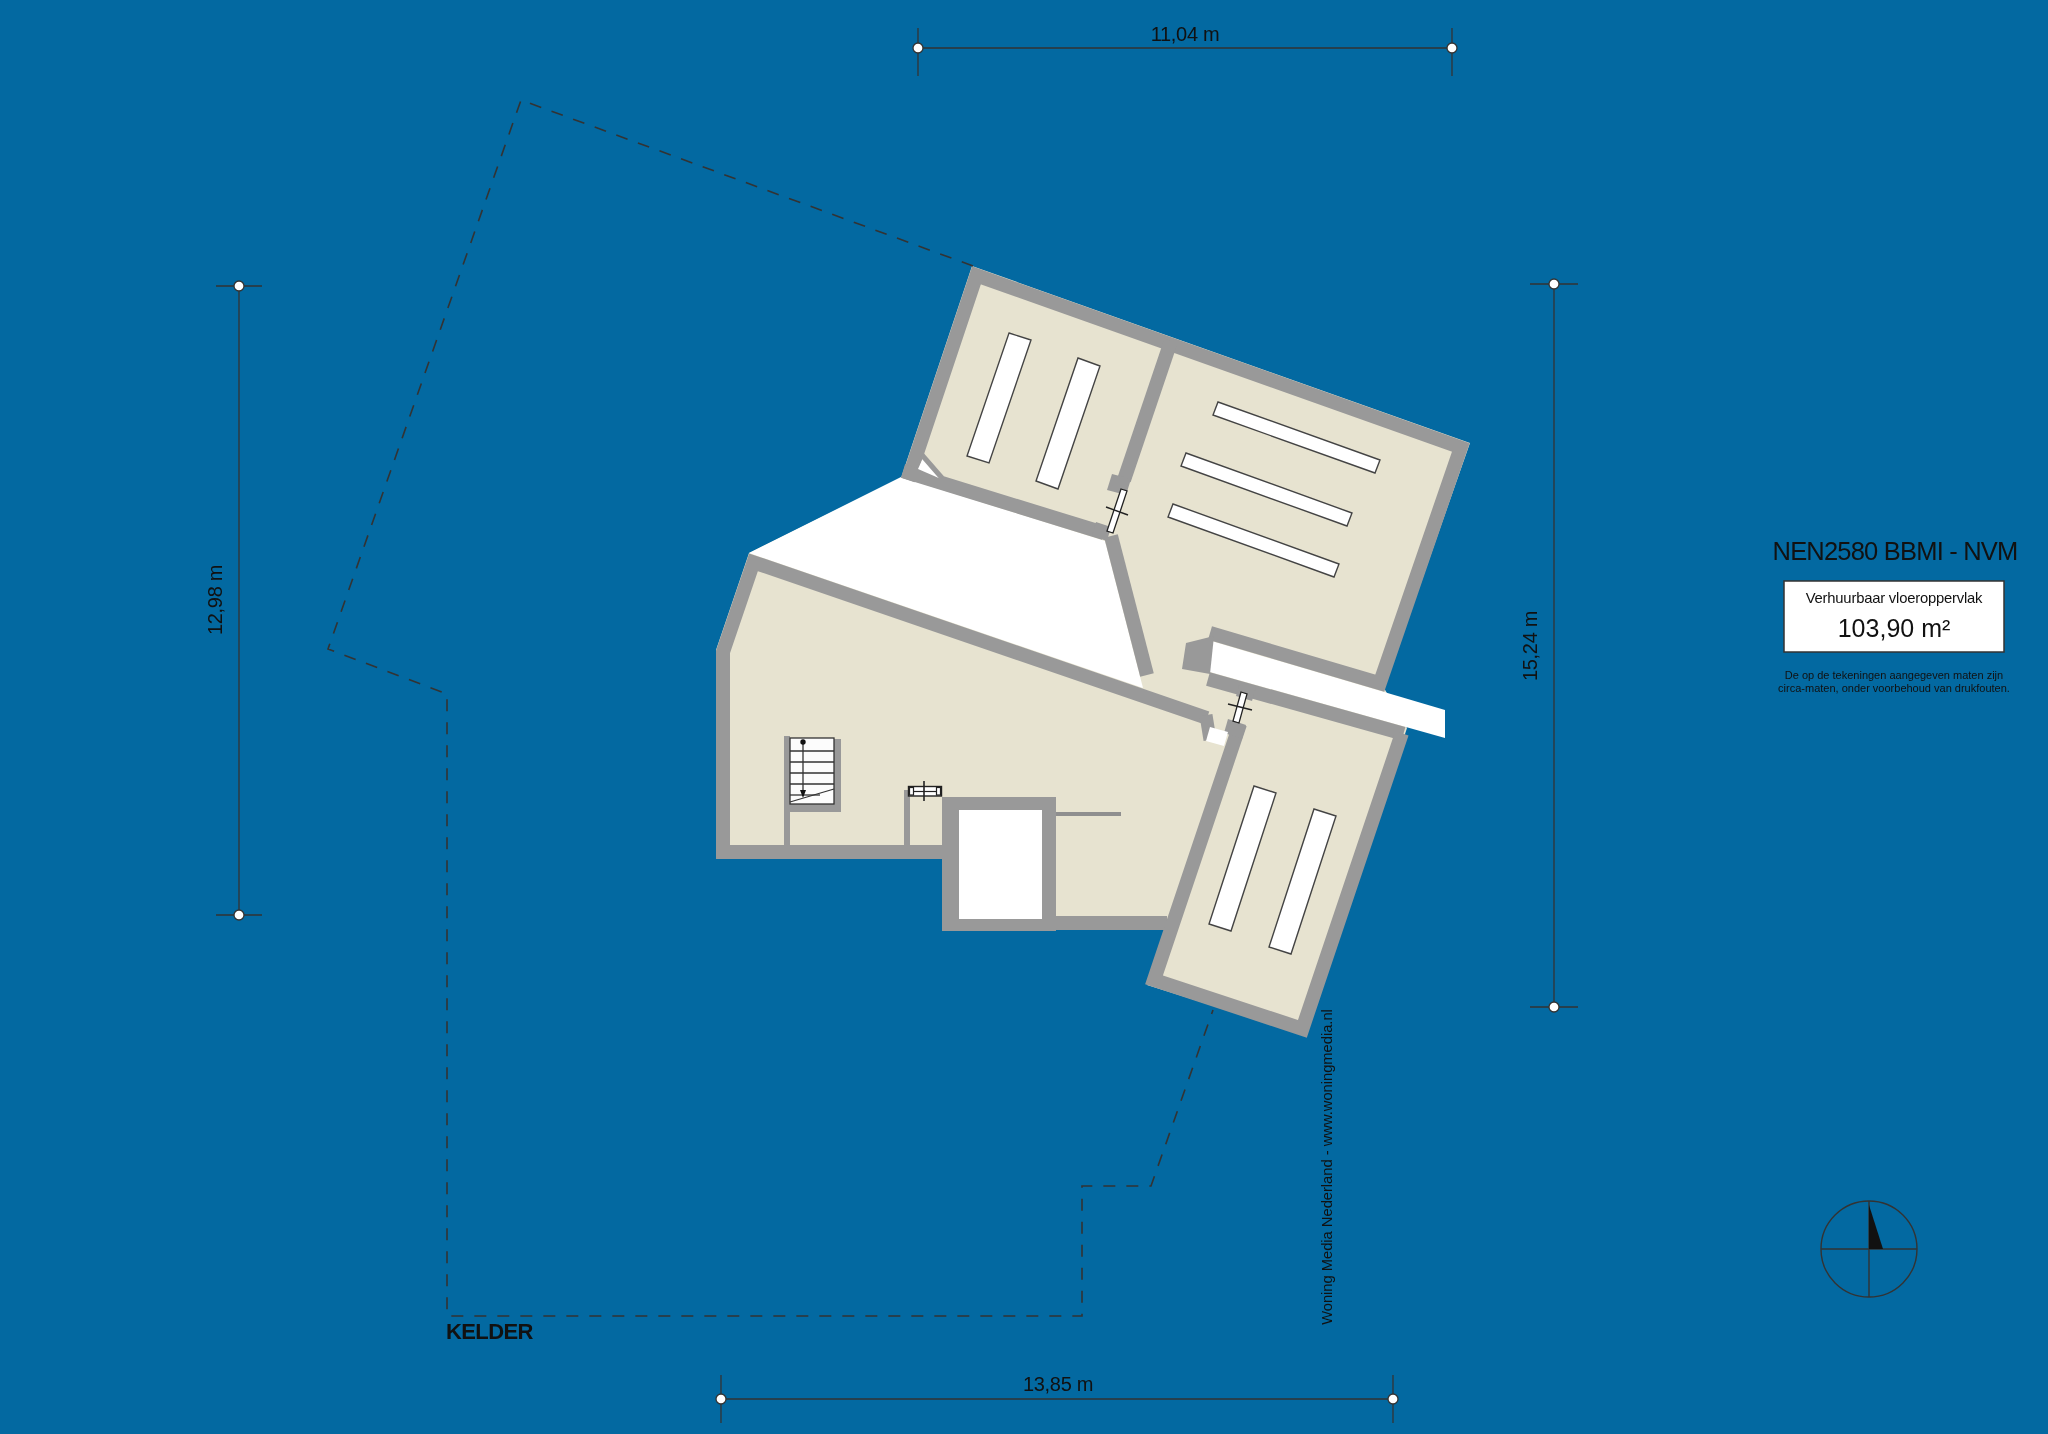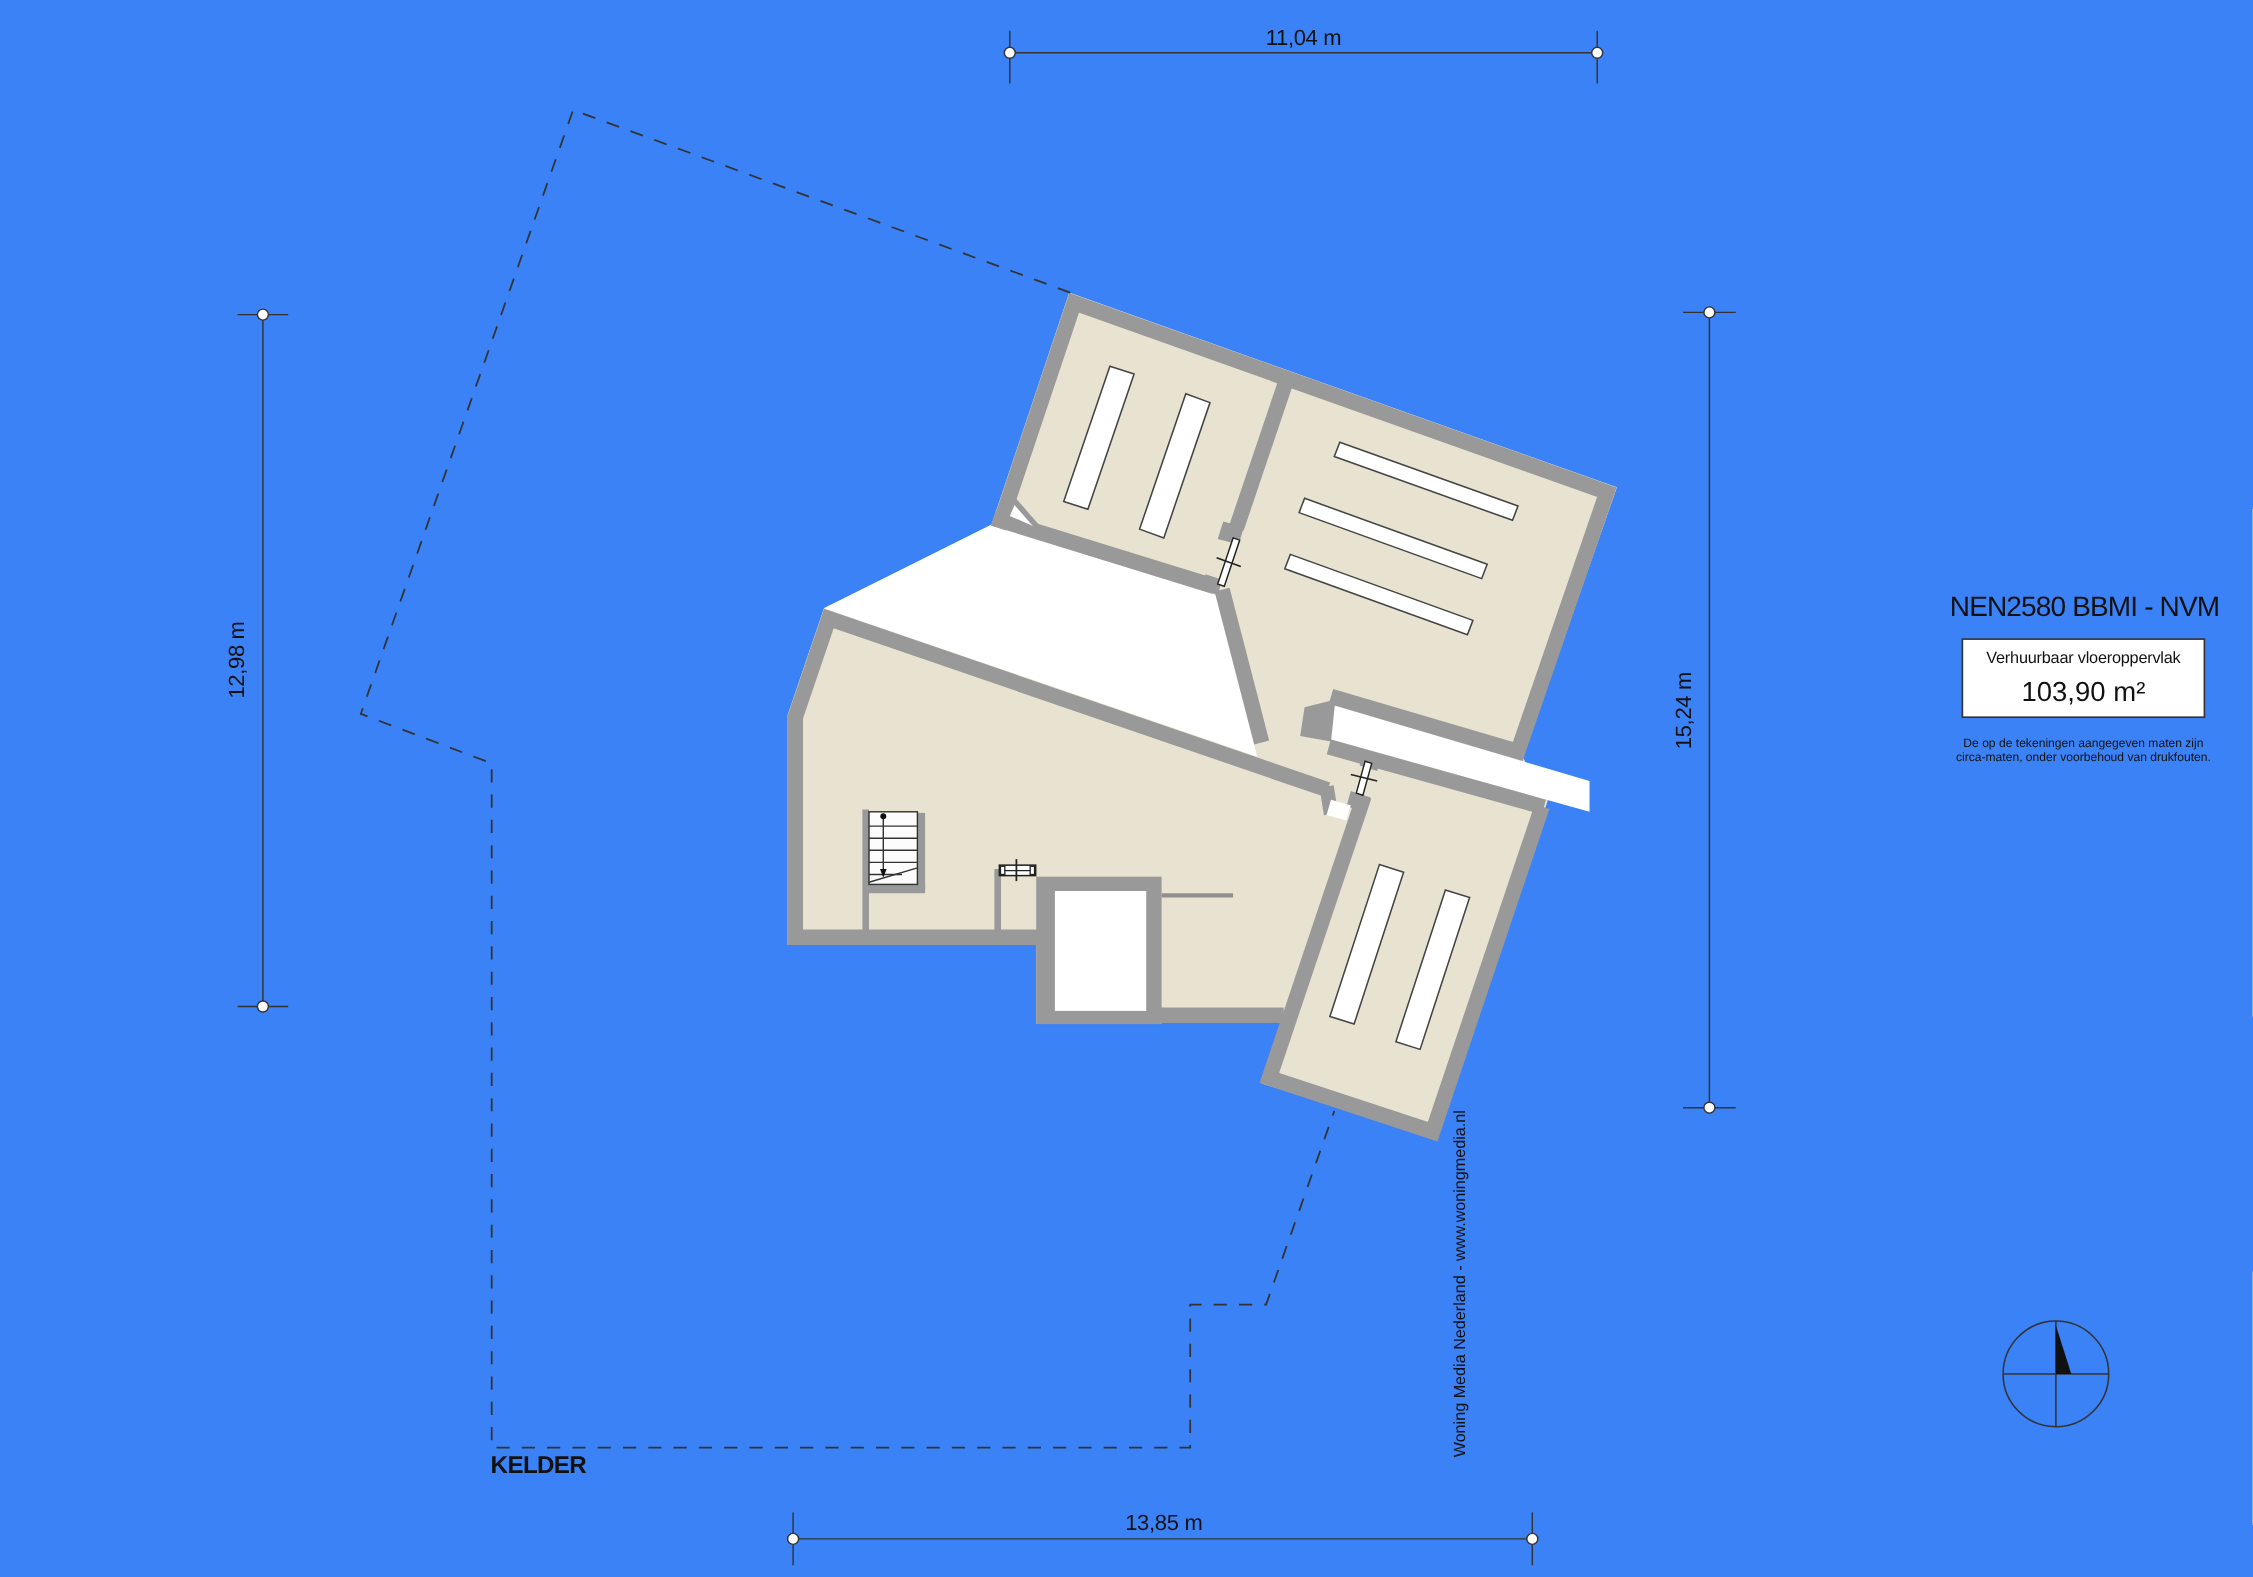--- a/index.html
+++ b/index.html
@@ -1,16 +1,16 @@
 <!DOCTYPE html>
 <html><head>
 <meta charset="utf-8">
 <style>
   html,body{margin:0;padding:0;background:#ffffff;}
-  #page{position:relative;width:2048px;height:1434px;background:#3b82f6;overflow:hidden;
+  #page{position:relative;width:2048px;height:1434px;background:#0369a1;overflow:hidden;
         font-family:"Liberation Sans", sans-serif;}
   svg{position:absolute;left:0;top:0;}
   text{font-family:"Liberation Sans", sans-serif;}
 </style>
 </head>
 <body>
 <div id="page">
 <svg width="2048" height="1434" viewBox="0 0 2048 1434">
 
   <polygon points="972,266 1470,443 1384,688 1407,728 1306,1035 1147,985 1165,930 1056,930 1056,931 942,931 942,859 716,859 716,650 749,553 901,478" fill="#e7e3d0" stroke="none"></polygon>

